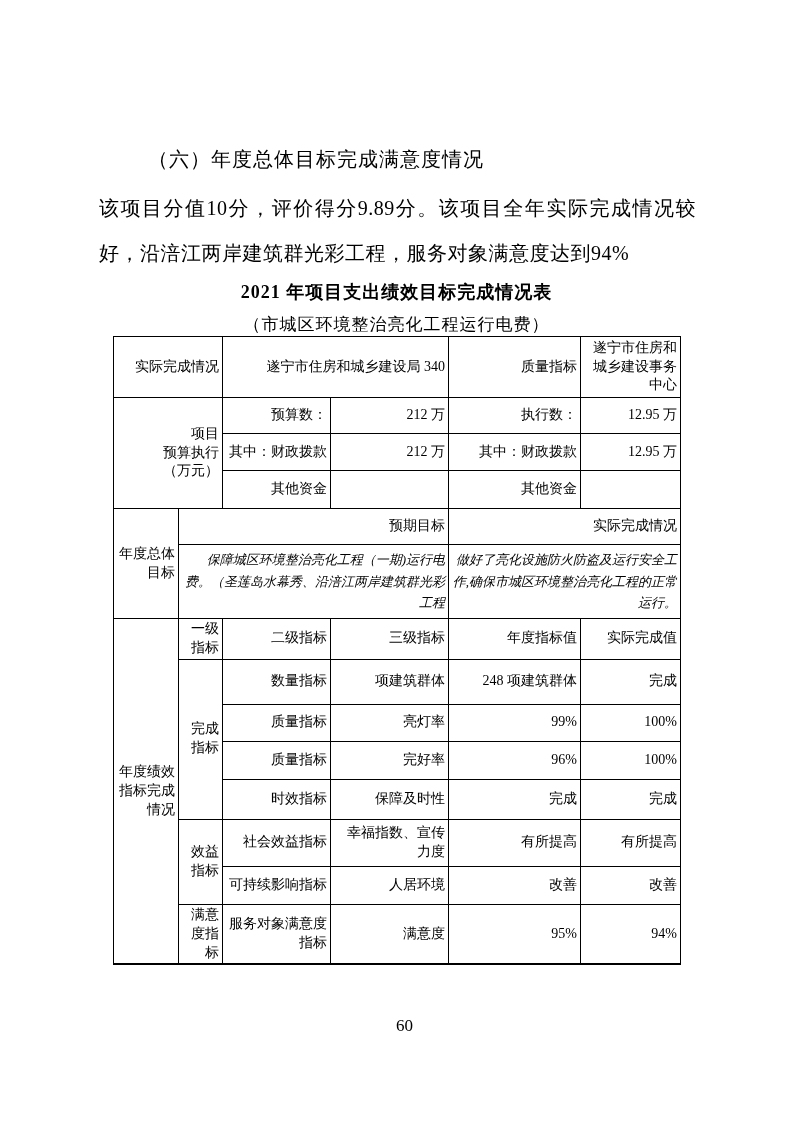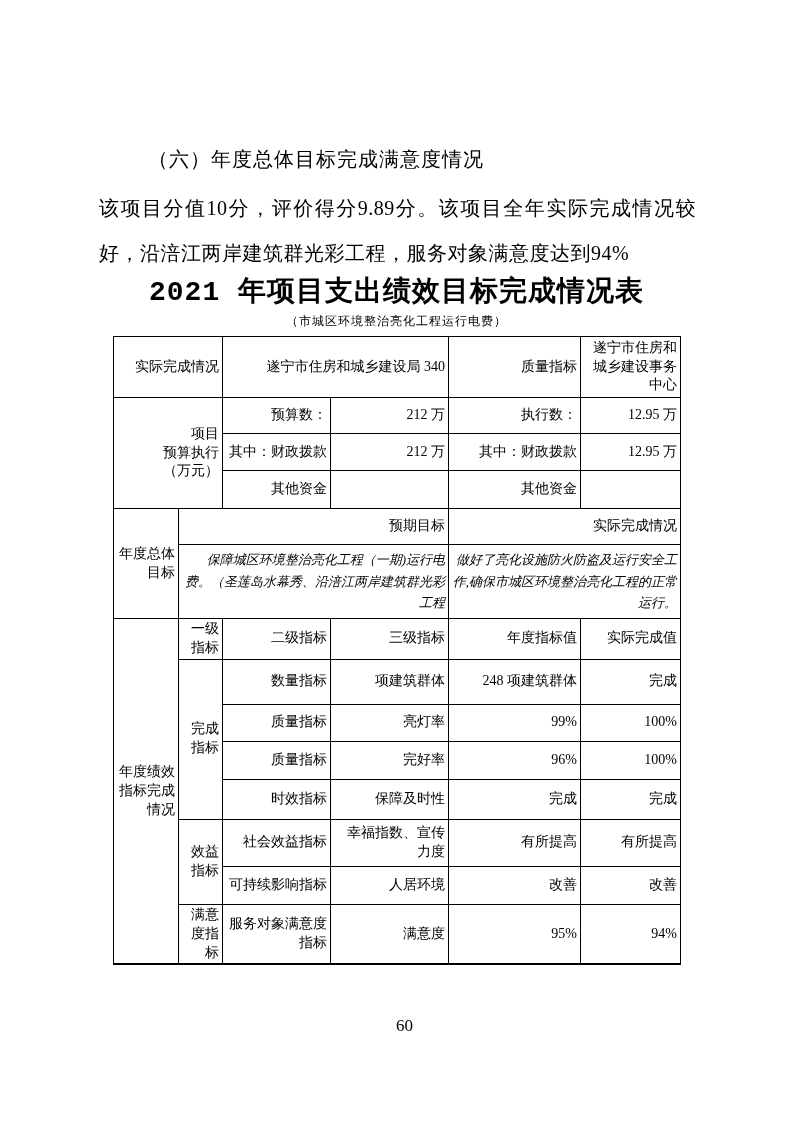--- a/index.html
+++ b/index.html
@@ -29,36 +29,36 @@
     left: 99px;
     width: 597px;
     font-size: 20px;
     line-height: 45px;
     text-align: justify;
     text-justify: inter-character;
     letter-spacing: 0.5px;
   }
   .table-title {
     position: absolute;
-    top: 272px;
+    top: 280px;
     left: 0;
     width: 100%;
     text-align: center;
-    font-family: Liberation Mono, monospace;
+    font-family: Liberation Serif, serif;
     font-weight: 700;
-    font-size: 28px;
+    font-size: 18px;
     letter-spacing: 1px;
   }
   .table-subtitle {
     position: absolute;
     top: 313px;
     left: 0;
     width: 100%;
     text-align: center;
-    font-size: 12px;
+    font-size: 17px;
     letter-spacing: 1px;
   }
   table.perf {
     position: absolute;
     top: 336px;
     left: 113px;
     width: 567px;
     border-collapse: collapse;
     table-layout: fixed;
     font-size: 14px;

